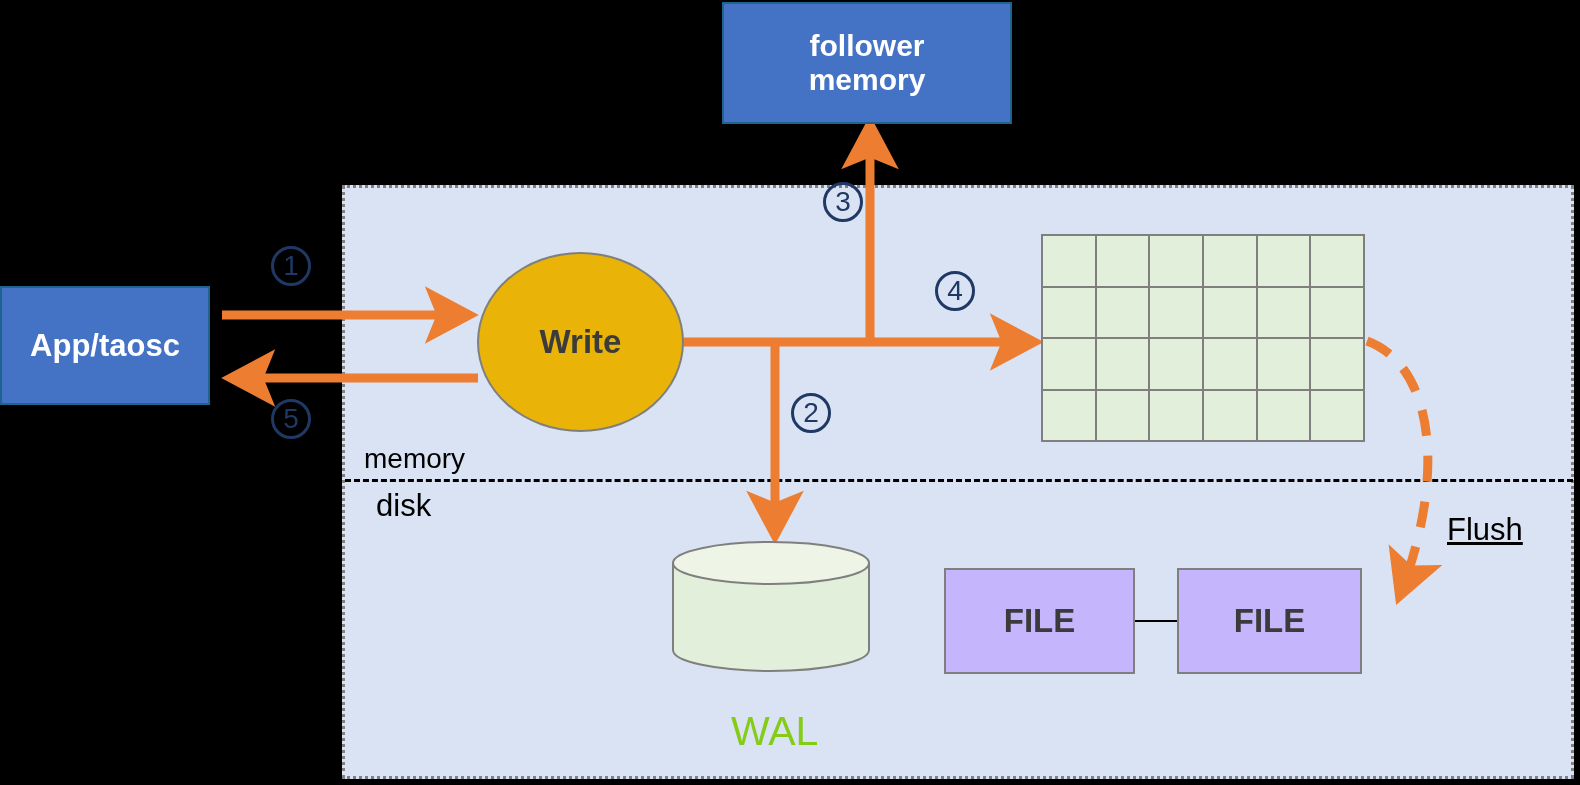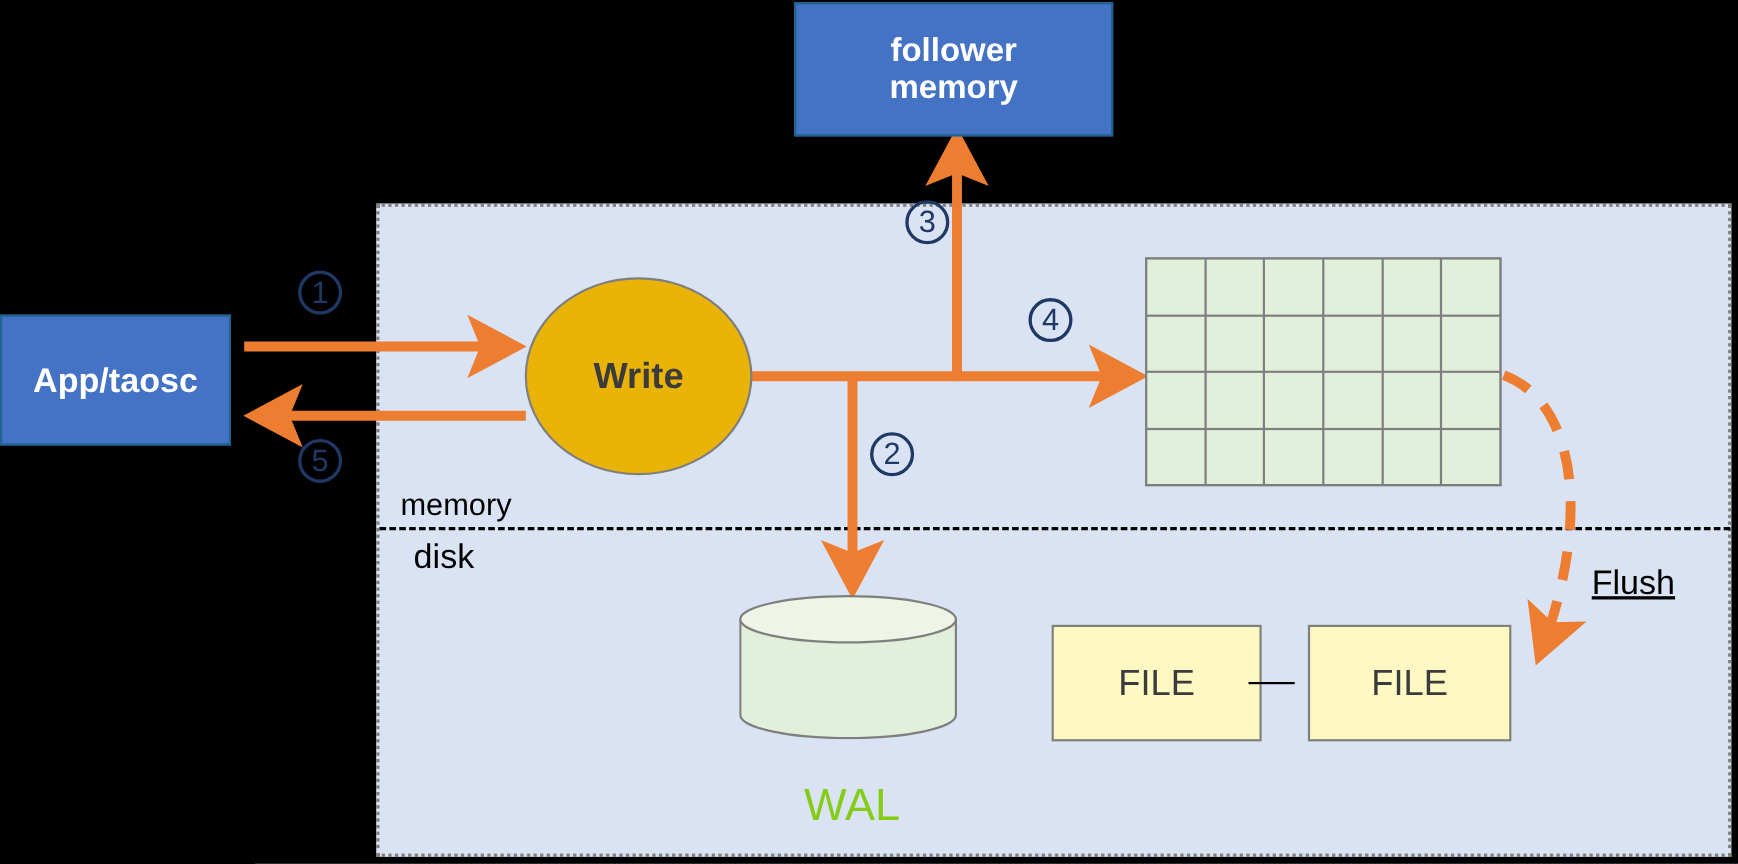--- a/index.html
+++ b/index.html
@@ -152,30 +152,29 @@
     position: absolute;
     left: 672px;
     top: 541px;
     width: 198px;
     height: 131px;
   }
 
   
   .file-box {
     position: absolute;
-    background: #fef9c3;
+    background: #c4b5fd;
     border: 2px solid #7f7f7f;
     box-sizing: border-box;
     display: flex;
     align-items: center;
     justify-content: center;
     font-size: 33px;
-    font-weight: normal;
+    font-weight: bold;
     color: #3b3b3b;
-    margin-left: 12px;
   }
   .file-1 { left: 944px; top: 568px; width: 191px; height: 106px; }
   .file-2 { left: 1177px; top: 568px; width: 185px; height: 106px; }
   .file-link {
     position: absolute;
     left: 1135px;
     top: 620px;
     width: 42px;
     height: 0;
     border-top: 2px solid #000000;

